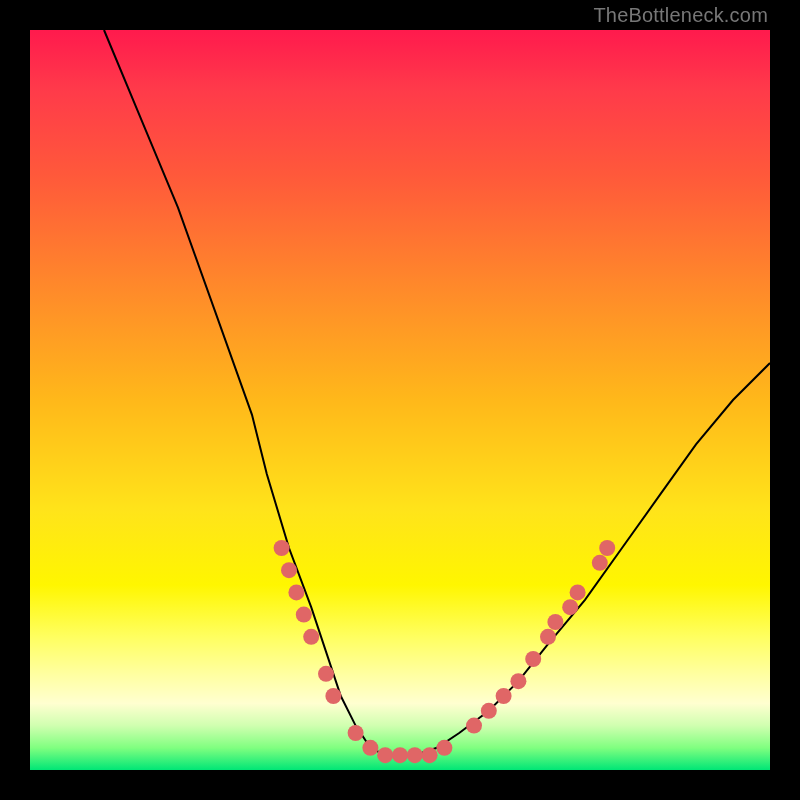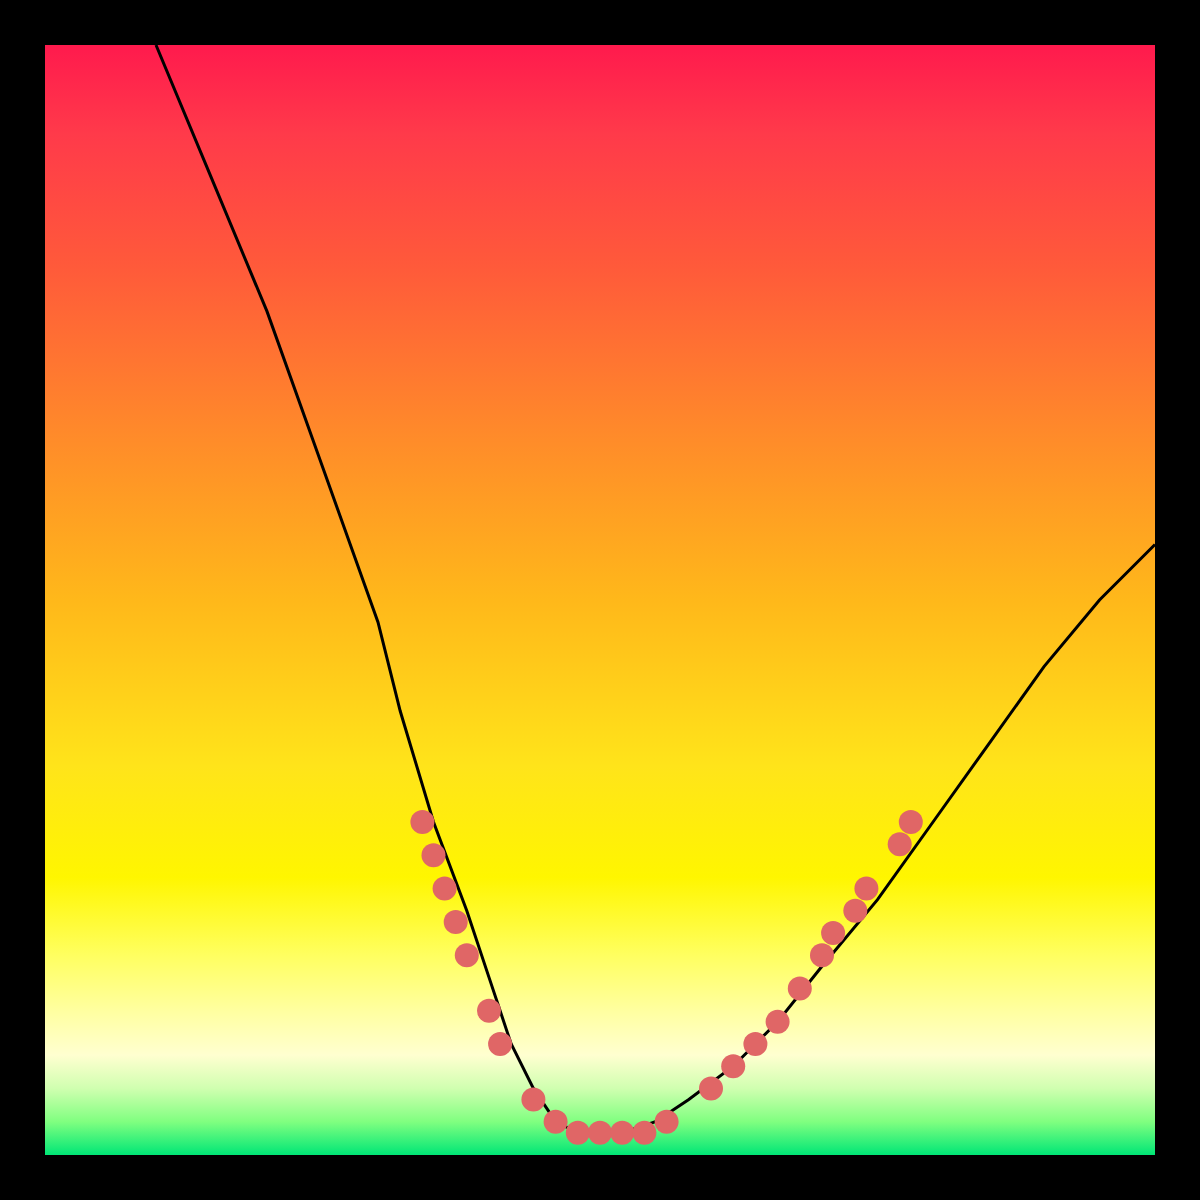--- a/index.html
+++ b/index.html
@@ -67,20 +67,21 @@
     fill: none;
     stroke: #000;
     stroke-width: 2;
   }
 </style>
 </head>
 <body>
 
 <div class="frame">
 
+  <div class="watermark">TheBottleneck.com</div>
 
   <div class="plot-area">
     <svg class="curve" viewBox="0 0 740 740" preserveAspectRatio="none">
       <path id="curvePath" class="curve-path" d="M74.0 0.0 L111.0 88.8 L148.0 177.6 L185.0 281.2 L222.0 384.8 L236.8 444.0 L259.0 518.0 L281.2 577.2 L296.0 621.6 L310.8 666.0 L325.6 695.6 L340.4 717.8 L355.2 725.2 L370.0 725.2 L384.8 725.2 L407.0 717.8 L429.2 703.0 L458.8 680.8 L488.4 651.2 L518.0 614.2 L555.0 569.8 L592.0 518.0 L629.0 466.2 L666.0 414.4 L703.0 370.0 L740.0 333.0" style="stroke: rgb(0, 0, 0);"></path>
       <g id="dots">
           <circle cx="251.6" cy="518.0" r="8" class="dot" style="fill: rgb(224, 102, 102);"></circle>
           <circle cx="259.0" cy="540.2" r="8" class="dot" style="fill: rgb(224, 102, 102);"></circle>
           <circle cx="266.4" cy="562.4" r="8" class="dot" style="fill: rgb(224, 102, 102);"></circle>
           <circle cx="273.8" cy="584.6" r="8" class="dot" style="fill: rgb(224, 102, 102);"></circle>
           <circle cx="281.2" cy="606.8" r="8" class="dot" style="fill: rgb(224, 102, 102);"></circle>

